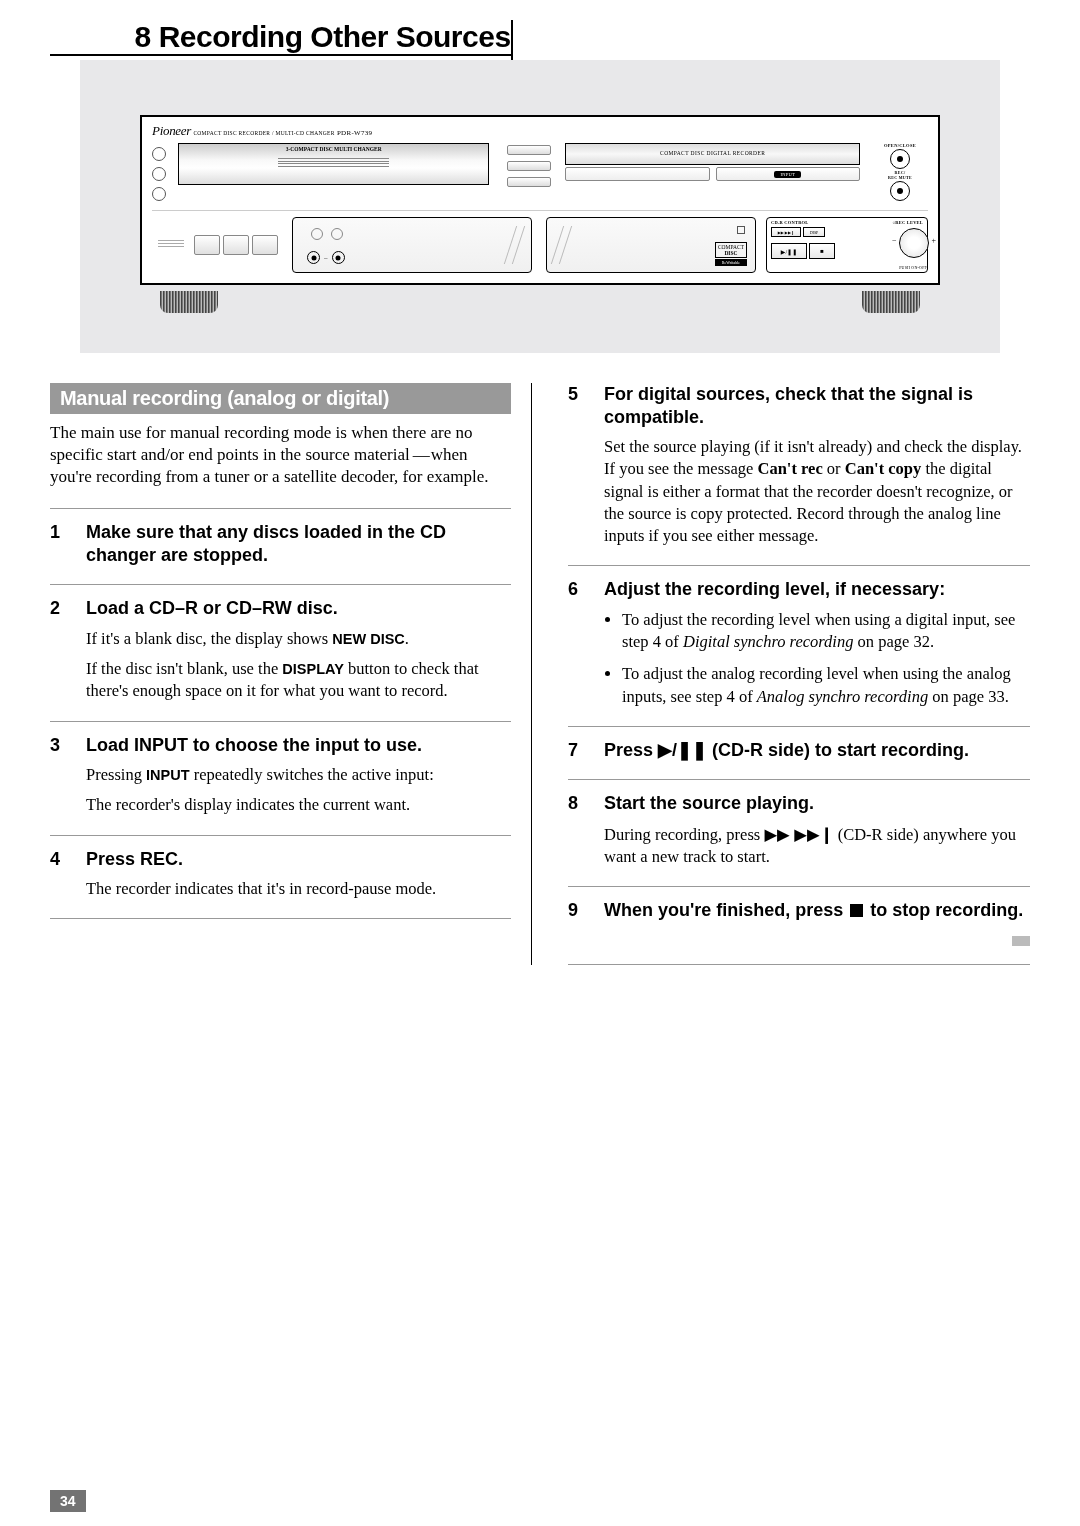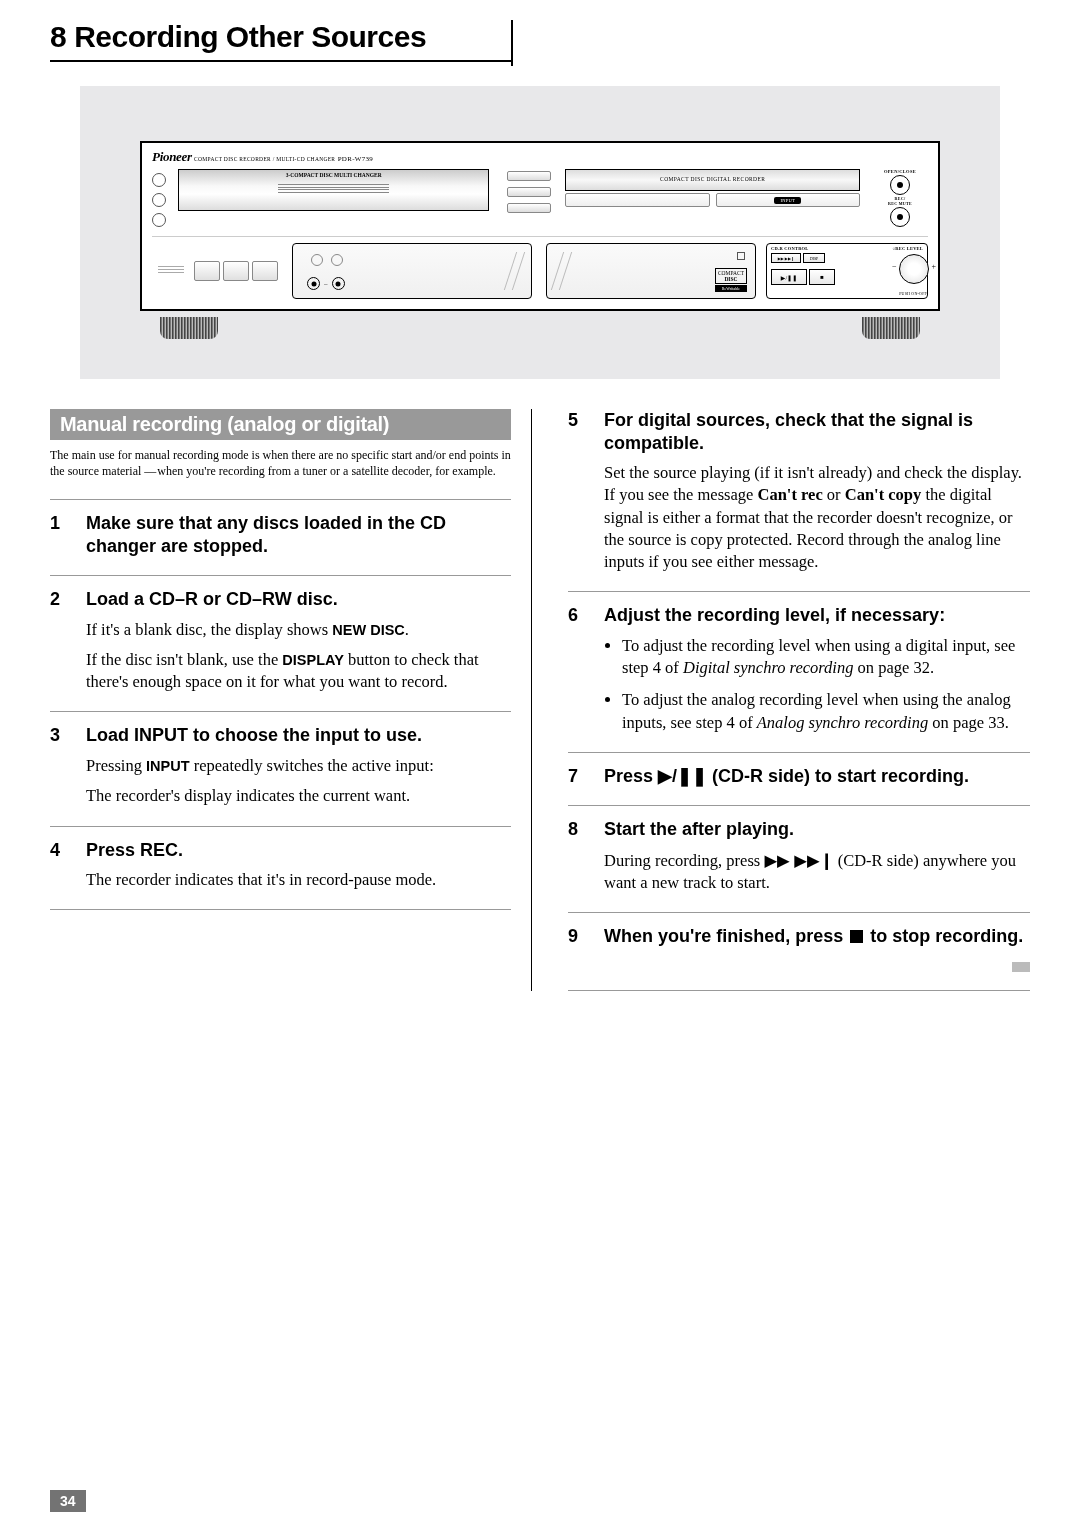--- a/index.html
+++ b/index.html
@@ -9,24 +9,24 @@
     width: 1080px;
     margin: 0 auto;
     padding: 20px 50px 40px 50px;
     color: #000;
   }
   .chapter-header {
     border: 2px solid #000;
     border-top: none;
     border-left: none;
     border-right: none;
-    padding-bottom: 6px;
-    margin-bottom: 24px;
+    margin-bottom: 4px;
     position: relative;
     width: 47%;
+    text-align: right;
   }
   .chapter-header::after {
     content: '';
     position: absolute;
     right: -2px;
     top: 0;
     bottom: -6px;
     width: 2px;
     background: #000;
   }
@@ -43,21 +43,21 @@
     padding: 55px 60px 40px 60px;
     position: relative;
   }
   .device-frame {
     background: #fff;
     border: 2px solid #000;
     padding: 6px 10px 10px 10px;
     position: relative;
   }
   .brand-row { font-size: 8px; letter-spacing: 0.3px; margin-bottom: 4px; }
-  .brand { font-family: 'Times New Roman', serif; font-style: italic; font-weight: 700; font-size: 13px; letter-spacing: -0.3px; text-align: right; }
+  .brand { font-family: 'Times New Roman', serif; font-style: italic; font-weight: 400; font-size: 13px; letter-spacing: -0.3px; text-align: right; }
   .brand-small { font-size: 5.5px; letter-spacing: 0.3px; }
   .model { font-size: 7px; letter-spacing: 0.3px; }
   .top-row { display: flex; gap: 12px; }
   .left-circles { display: flex; flex-direction: column; gap: 6px; padding-top: 4px; }
   .circle-o { width: 14px; height: 14px; border: 1.5px solid #555; border-radius: 50%; }
   .tray {
     flex: 1.05;
     background: linear-gradient(180deg, #ccc 0%, #f8f8f8 40%, #fff 60%, #ddd 100%);
     border: 1.5px solid #000;
     height: 42px;
@@ -136,21 +136,21 @@
     background: #999;
     color: #fff;
     font-family: Arial, Helvetica, sans-serif;
     font-weight: 700;
     font-size: 20px;
     padding: 4px 10px;
     margin-bottom: 8px;
     letter-spacing: -0.3px;
   }
   .intro {
-    font-size: 12px;
+    font-size: 17px;
     line-height: 1.3;
     margin-bottom: 20px;
   }
   .intro .dash { letter-spacing: -2px; margin: 0 3px; }
 
   .step { margin-bottom: 18px; }
   .step-head {
     font-family: Arial, Helvetica, sans-serif;
     font-weight: 700;
     font-size: 18px;
@@ -369,21 +369,21 @@
         </div>
         <div class="step">
           <div class="step-head">
             <span class="step-num">7</span>
             <span>Press <span class="sym">▶/❚❚</span> (CD-R side) to start recording.</span>
           </div>
         </div>
         <div class="step">
           <div class="step-head">
             <span class="step-num">8</span>
-            <span>Start the after playing.</span>
+            <span>Start the source playing.</span>
           </div>
           <div class="step-body">
             <p>During recording, press <span class="sym">▶▶ ▶▶❙</span> (CD-R side) anywhere you want a new track to start.</p>
           </div>
         </div>
         <div class="step">
           <div class="step-head">
             <span class="step-num">9</span>
             <span>When you're finished, press <span class="stop-sq"></span> to stop recording.</span>
           </div>

